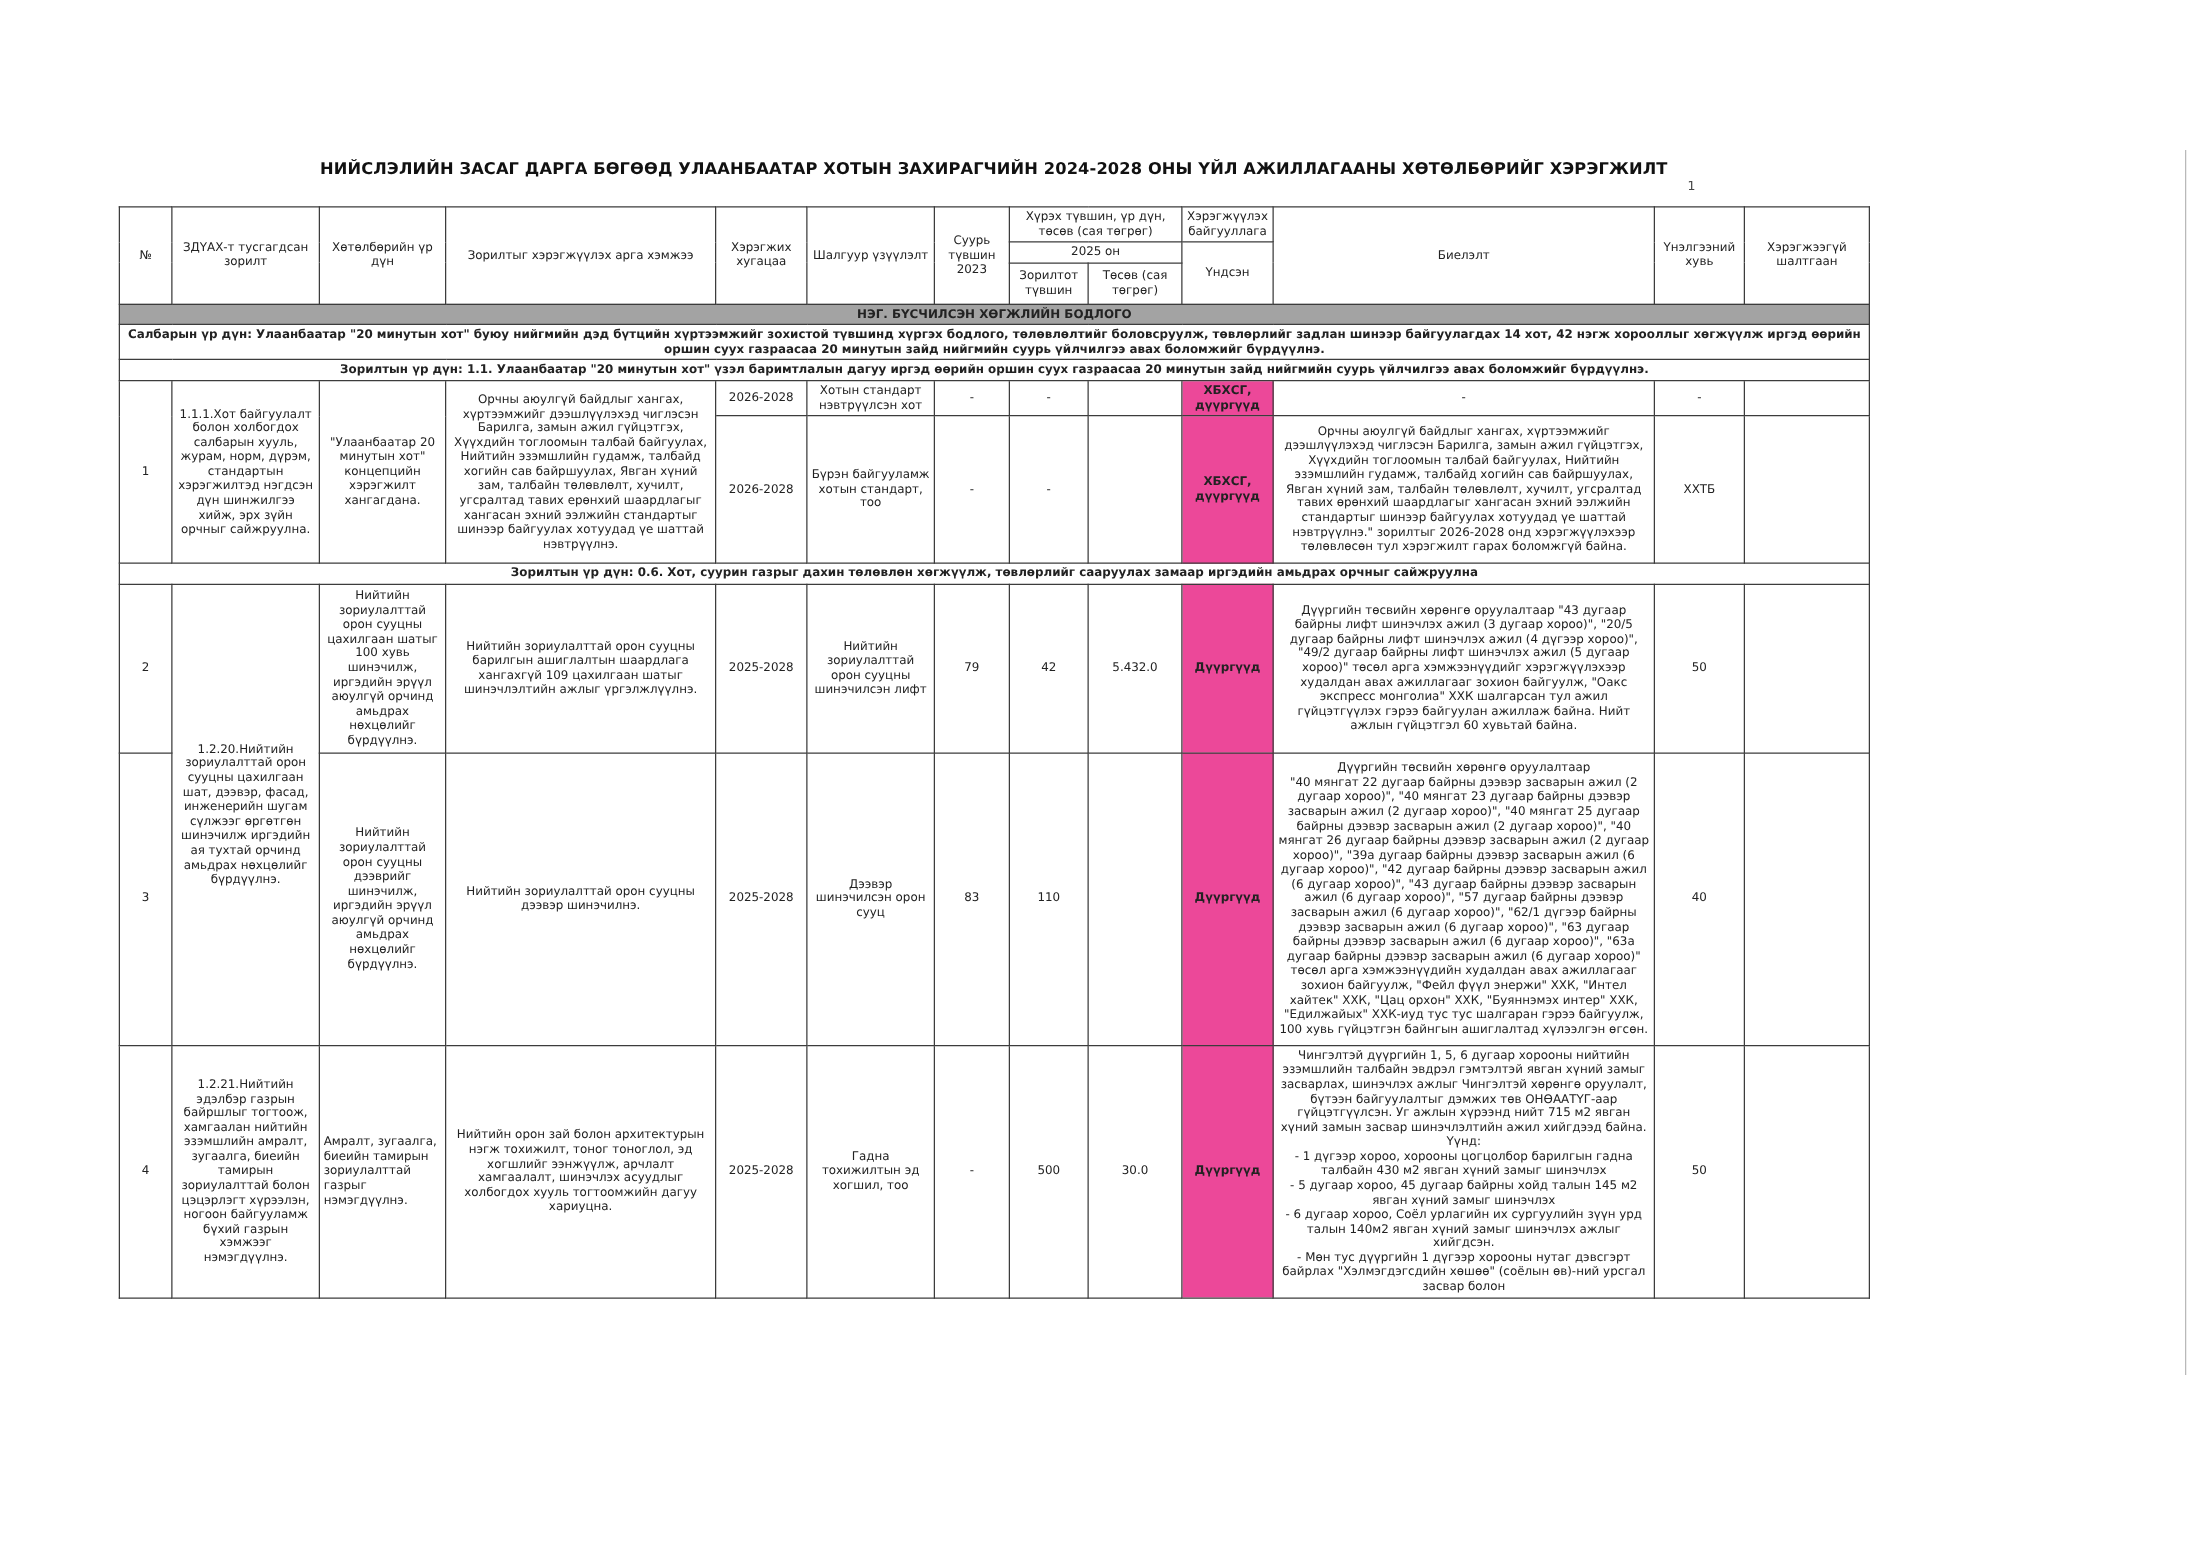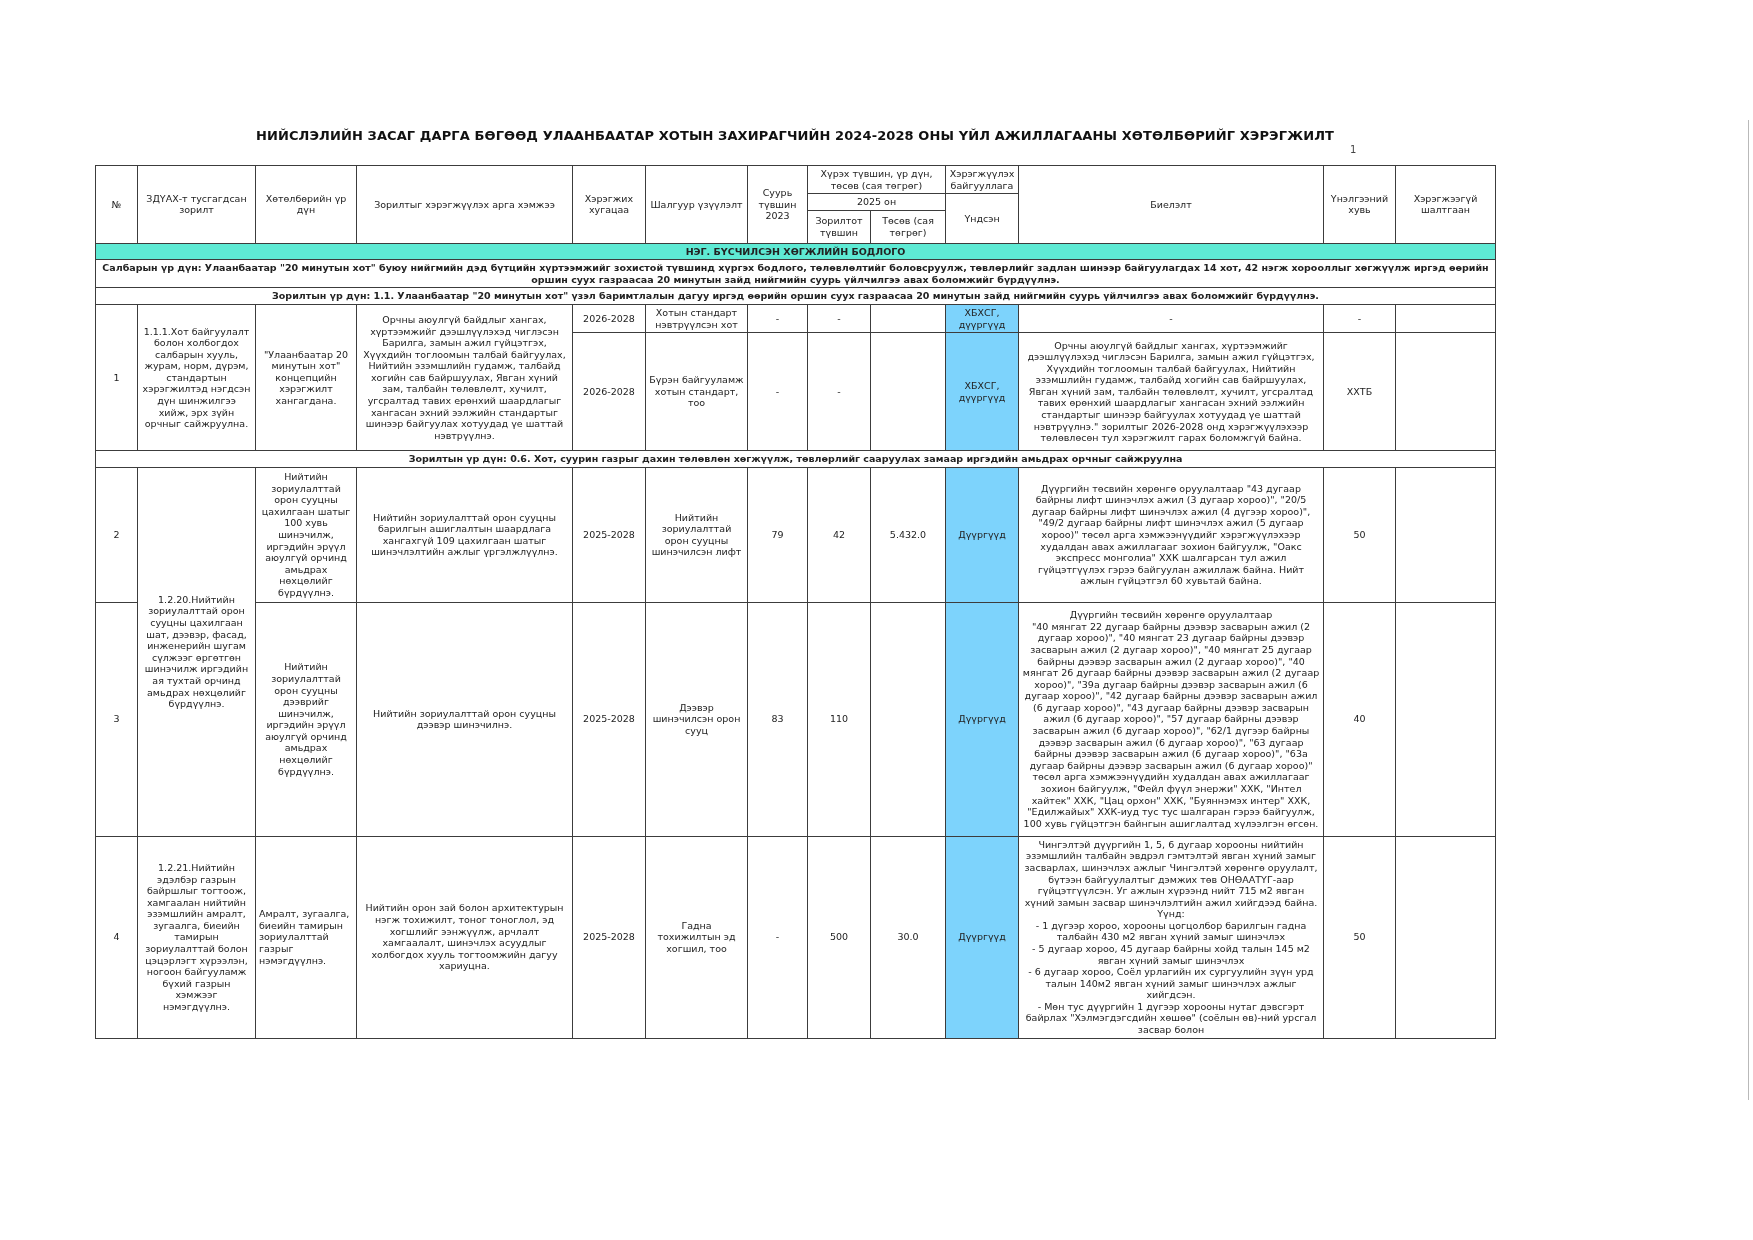--- a/index.html
+++ b/index.html
@@ -28,26 +28,26 @@
     padding:2px 3px;
     text-align:center;
     vertical-align:middle;
     font-size:9.5px;
     line-height:1.22;
     color:#222;
     word-wrap:break-word;
   }
   td.hdr{font-size:9.5px;color:#222;}
   td.band-section{
-    background:#5eead4;
+    background:#a3a3a3;
     font-weight:bold;font-size:10px;color:#111;
     border-top:2px solid #3c3c3c;
   }
   td.band-bold{font-weight:bold;font-size:9.8px;color:#111;}
-  td.yellow{background:#7dd3fc;}
+  td.yellow{background:#ec4899;font-weight:bold;}
   td.perf{font-size:8.8px;line-height:1.25;}
   .prewrap{white-space:pre-line;}
   td.small{font-size:9px;}
 </style>
 </head>
 <body>
 
 <div class="scan-edge"></div>
 
 <div id="title">НИЙСЛЭЛИЙН ЗАСАГ ДАРГА БӨГӨӨД УЛААНБААТАР ХОТЫН ЗАХИРАГЧИЙН 2024-2028 ОНЫ ҮЙЛ АЖИЛЛАГААНЫ ХӨТӨЛБӨРИЙГ ХЭРЭГЖИЛТ</div>

